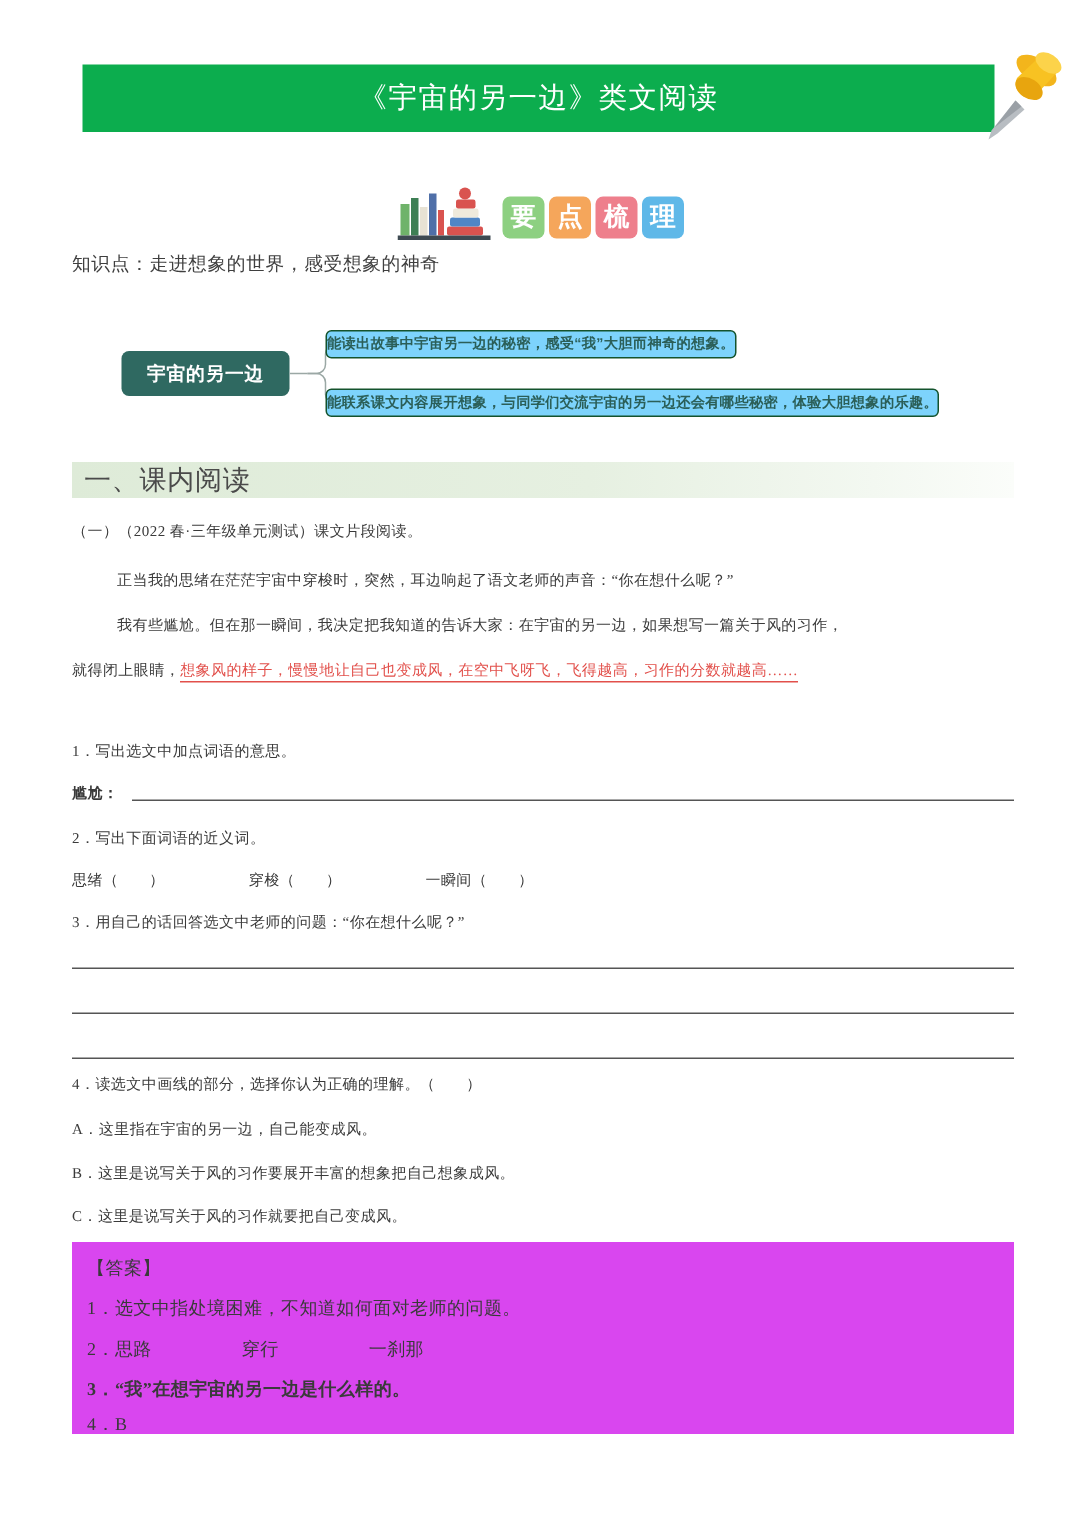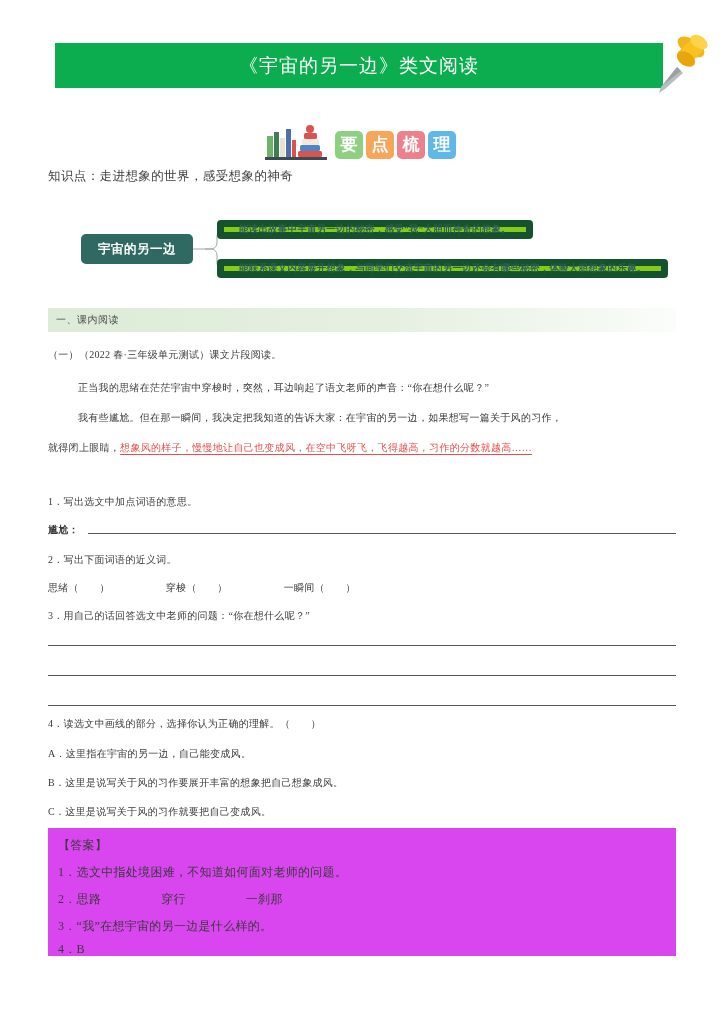--- a/index.html
+++ b/index.html
@@ -142,28 +142,28 @@
   .mm-branch {
     position: absolute;
     left: 145px;
     top: 0;
     width: 45px;
     height: 78px;
   }
   .mm-box {
     position: absolute;
     box-sizing: border-box;
-    background: #84cc16;
-    border: 7px solid #14532d;
+    background: #7dd3fc;
+    border: 1px solid #14532d;
     border-radius: 4px;
     color: #2B5F58;
     font-size: 9.5px;
     font-weight: bold;
     font-family: "Liberation Sans", sans-serif;
-    padding: 0 15px;
+    padding: 0 0;
     display: flex;
     align-items: center;
     white-space: nowrap;
     letter-spacing: 0.2px;
   }
   .mm-box-1 {
     left: 169px;
     top: 8px;
     height: 19px;
   }
@@ -181,21 +181,21 @@
     width: 628px;
     height: 24px;
     background: linear-gradient(to right, #DEEBD8 0%, #E6F0E1 55%, #F3F8F1 85%, #FBFDFA 100%);
   }
   .sec-header-text {
     position: absolute;
     left: 8px;
     top: 0;
     height: 24px;
     line-height: 24px;
-    font-size: 10px;
+    font-size: 18px;
     color: #4a4a4a;
     letter-spacing: 0.5px;
   }
 
   
   .txt {
     position: absolute;
     font-size: 10px;
     line-height: 20px;
     color: #3a3a3a;
@@ -250,21 +250,21 @@
     left: 10px;
     font-size: 12px;
     line-height: 18px;
     color: #3a3a3a;
     letter-spacing: 0.3px;
     white-space: nowrap;
   }
   .a-title { top: 8px; }
   .a-1     { top: 35px; }
   .a-2     { top: 62px; }
-  .a-3     { top: 89px; }
+  .a-3     { top: 89px; font-weight: bold; }
   .a-4     { top: 112px; }
   .a-2 span.gap { display:inline-block; width: 60px; }
 </style>
 </head>
 <body>
 
 <div class="page">
 
   <div class="banner-wrap">
     <div class="banner"></div>

